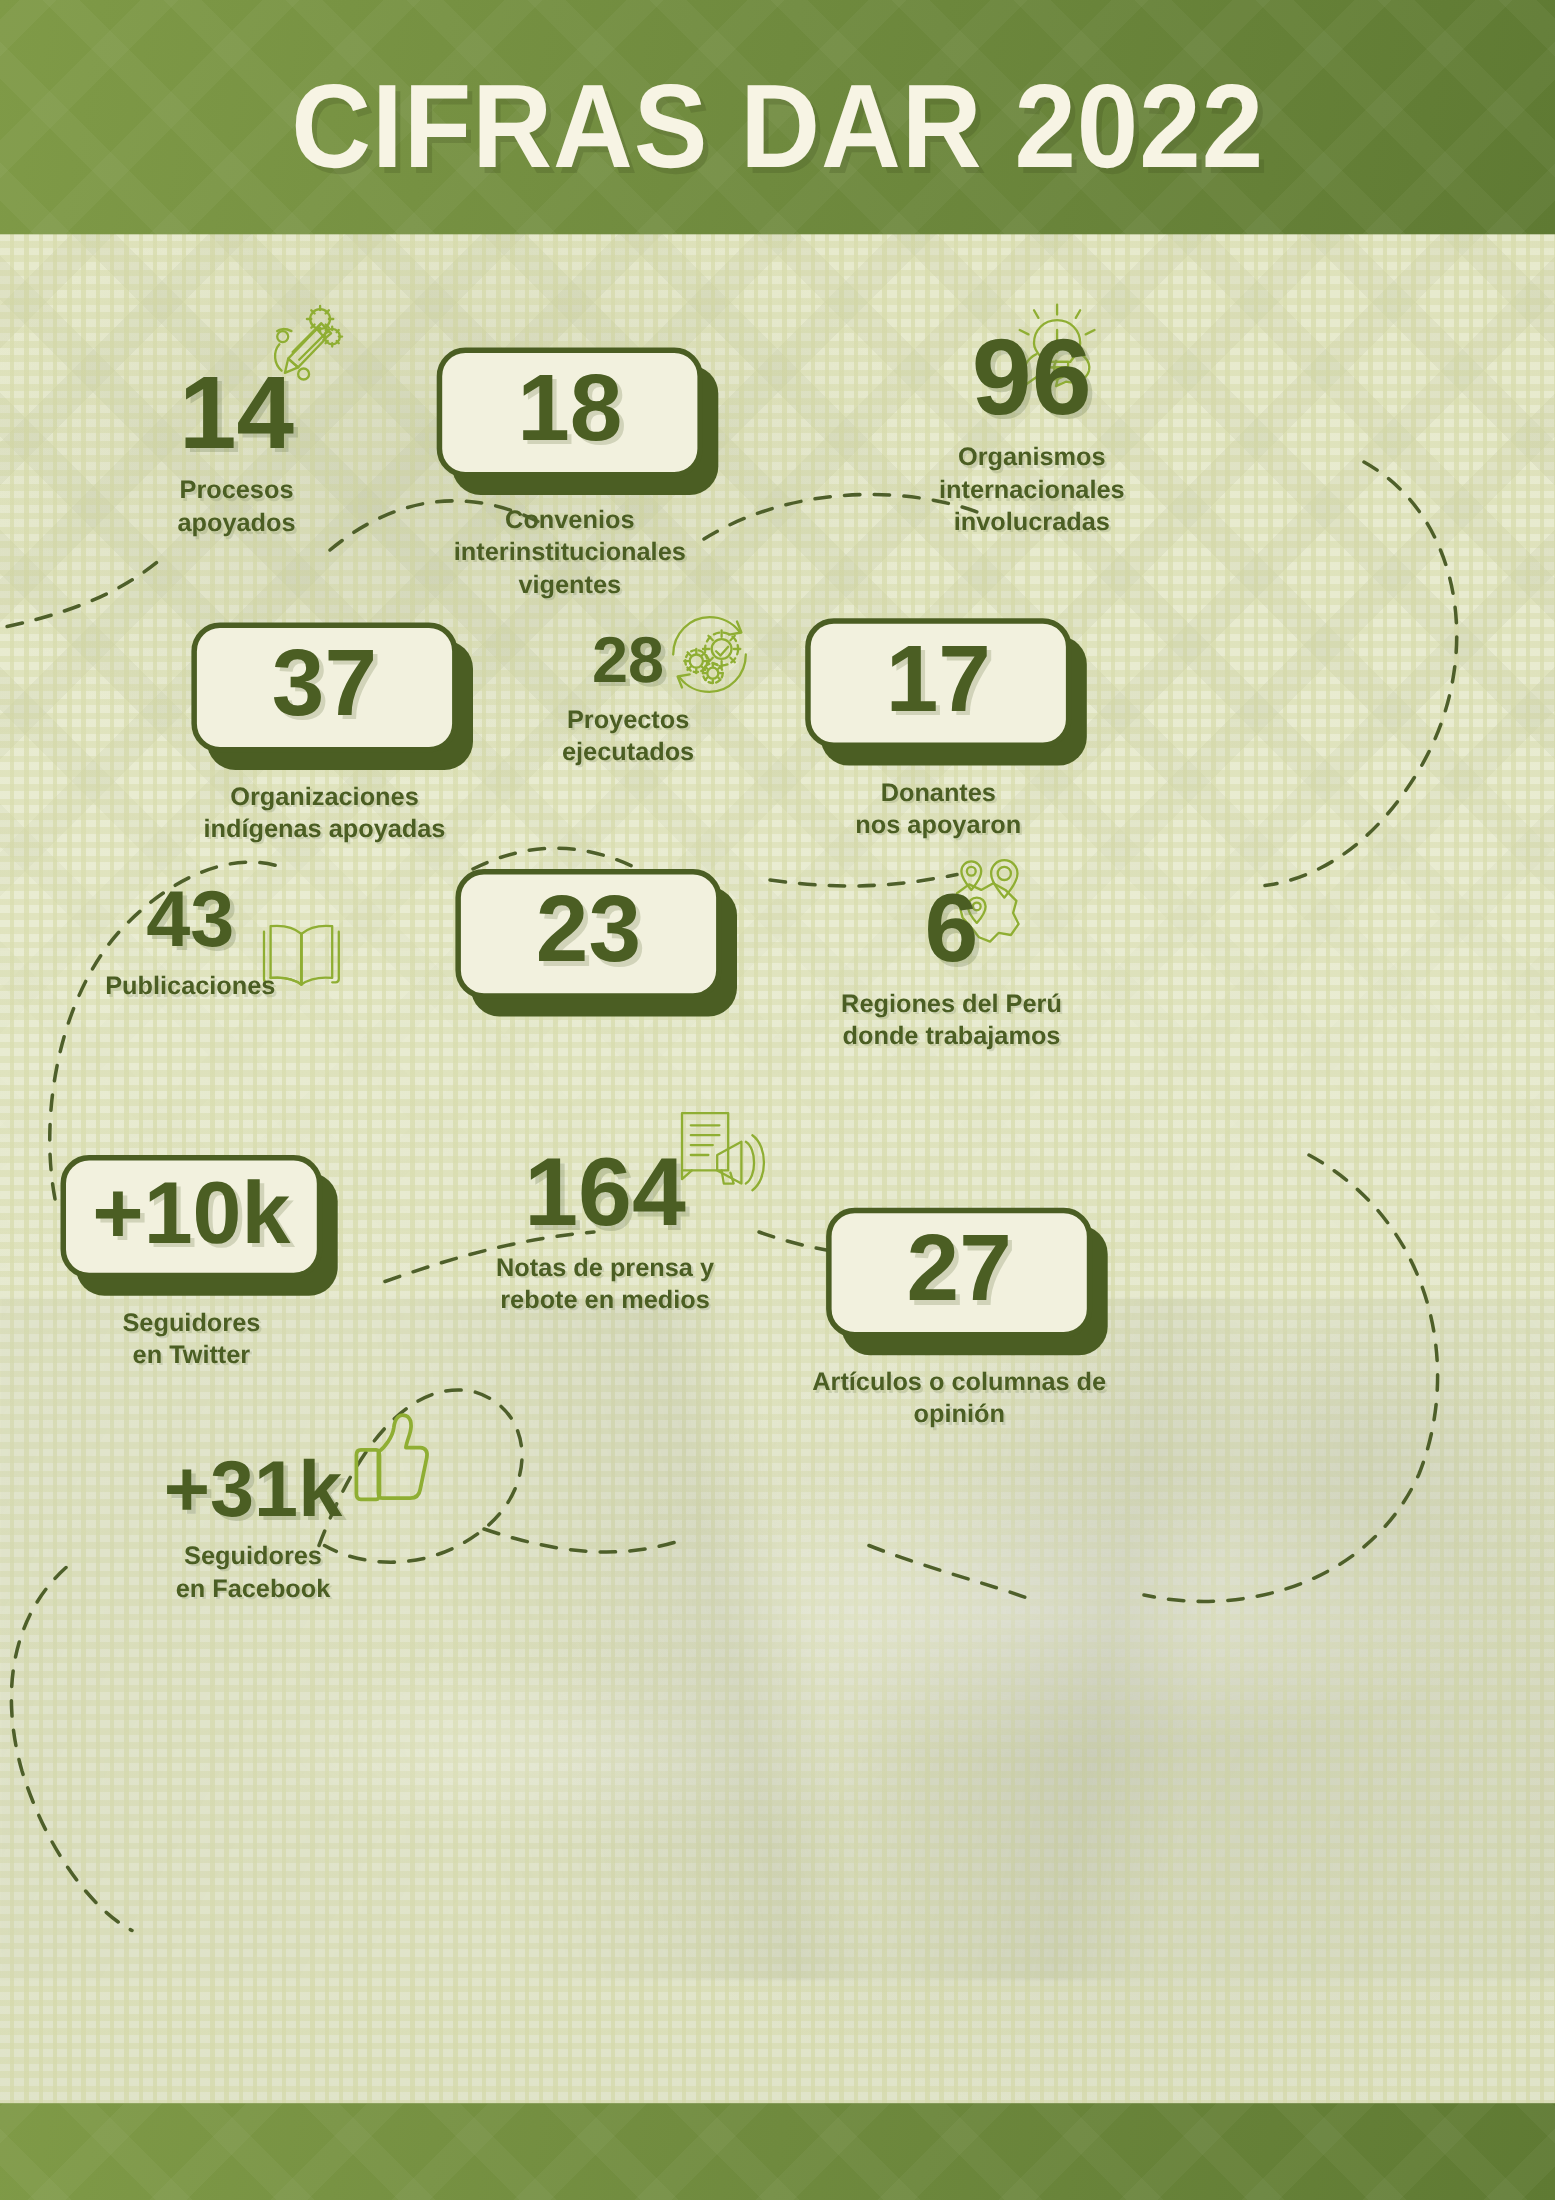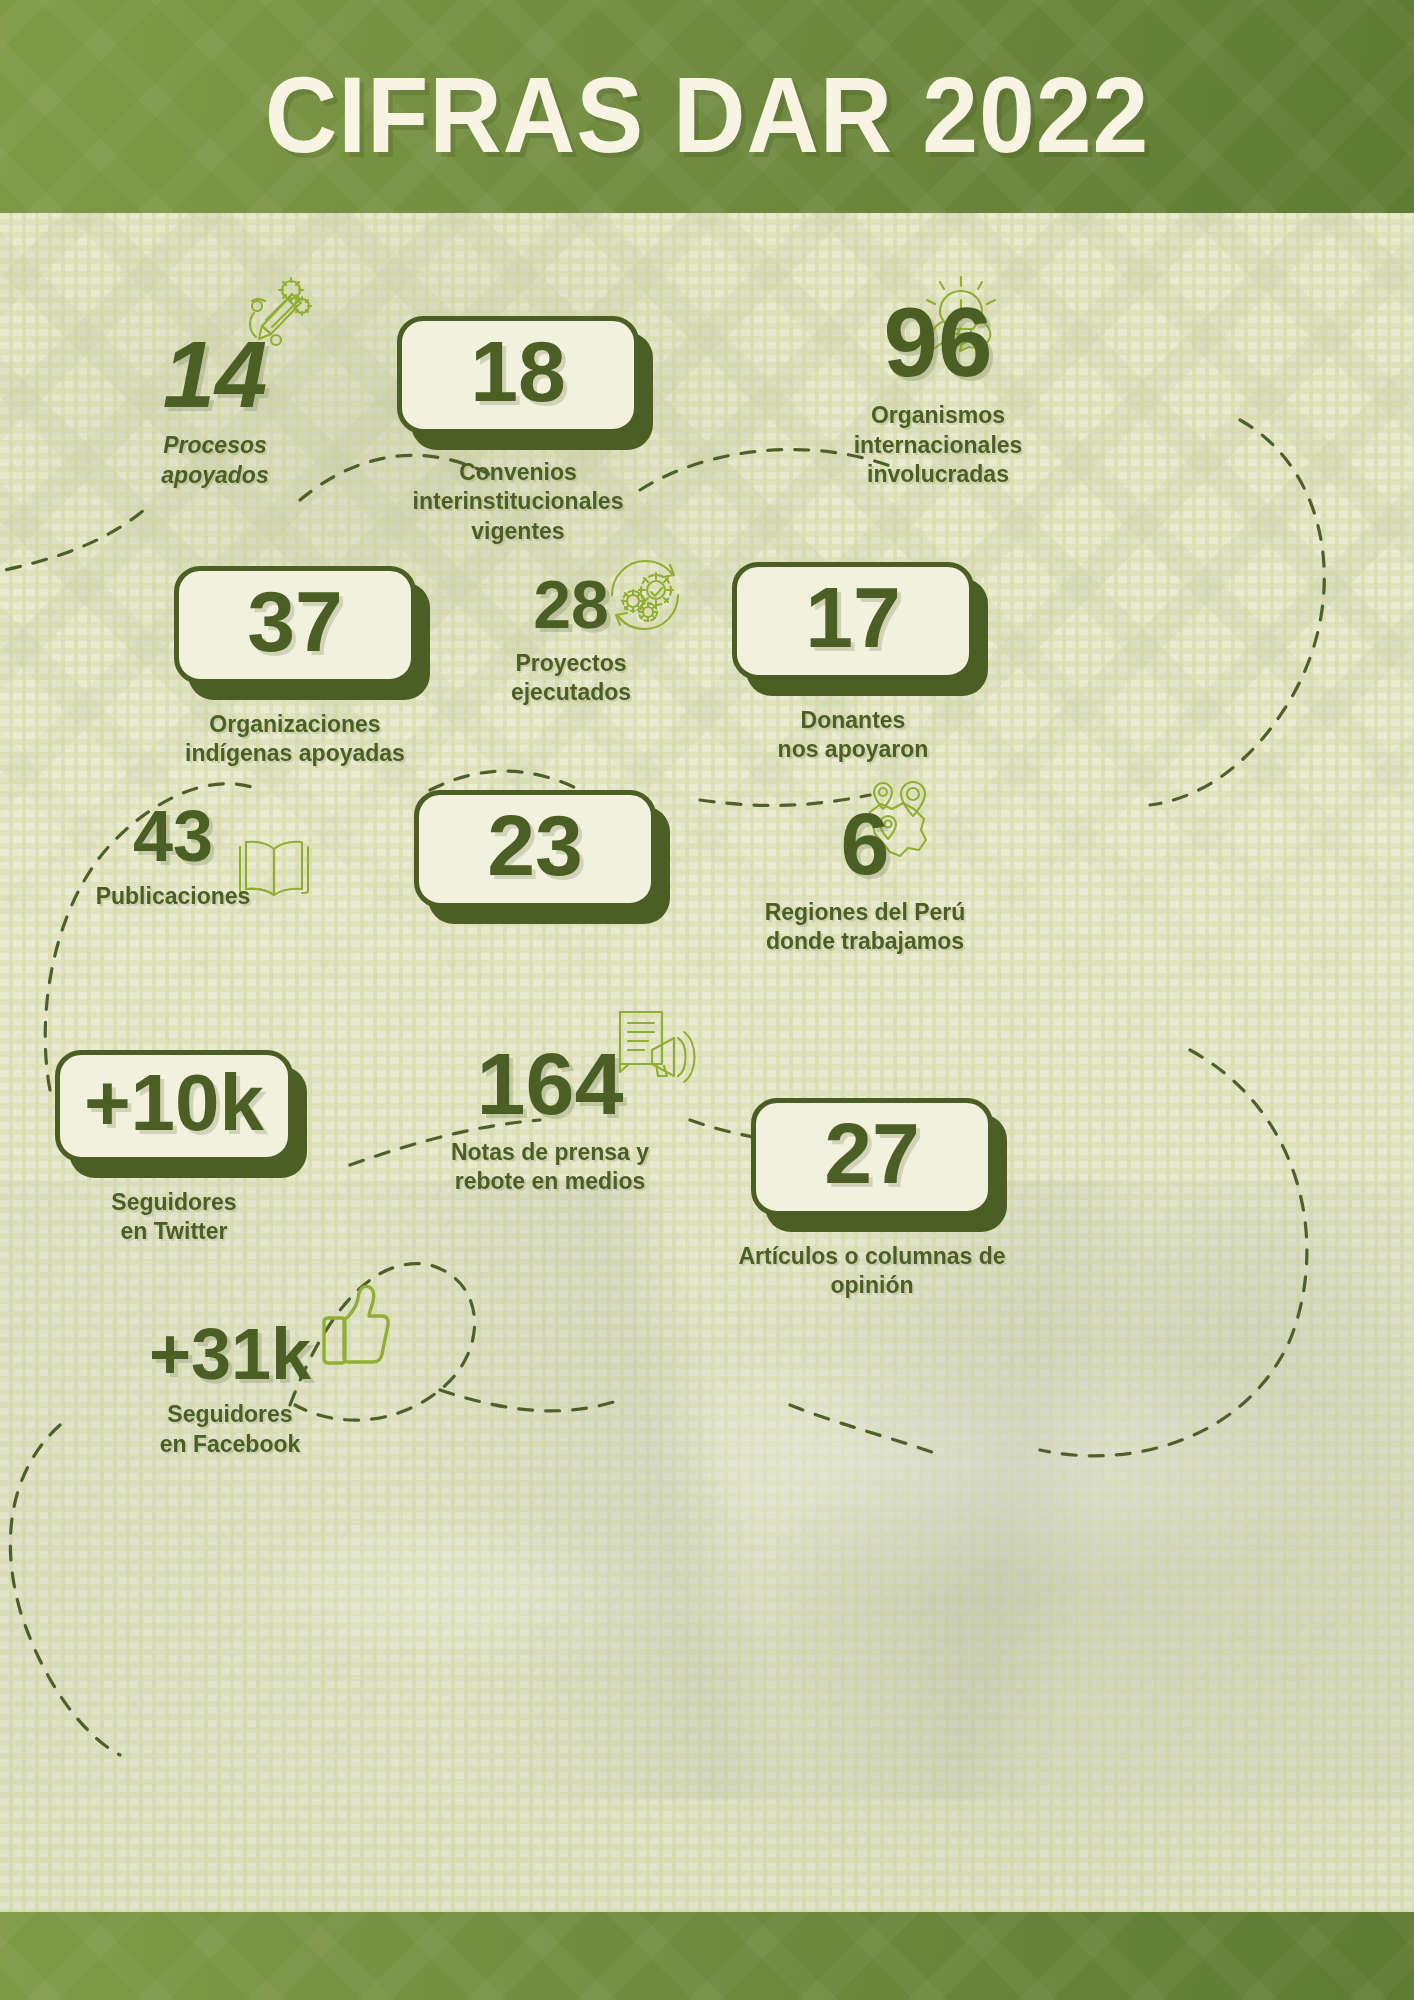--- a/index.html
+++ b/index.html
@@ -300,21 +300,21 @@
 
   <div class="icon" style="left:320px; top:1278px;">
     <svg width="72" height="92" viewBox="0 0 72 92">
       <g class="ico-stroke" style="stroke-width:3.4">
         <path d="M24 42 C 30 38 37 28 38 20 C 39 10 44 7 49 9 C 54 11 55 18 52 27 C 50 33 49 36 49 38 L62 38 C 67 38 69 42 68 47 L62 76 C 61 82 58 84 53 84 L28 84 C 25 84 24 82 24 79 Z"></path>
         <path d="M22 40 L8 40 C 5 40 4 42 4 45 L4 80 C 4 83 5 85 8 85 L22 85 C 24 85 25 83 25 80 L25 45 C 25 42 24 40 22 40 Z"></path>
       </g>
     </svg>
   </div>
 
-  <div class="stat center" style="left:90px; top:330px; width:250px;font-style:italic;">
+  <div class="stat center" style="left:90px; top:330px; width:250px;">
     <div class="num" style="font-size:94px;">14</div>
     <div class="label">Procesos
 apoyados</div>
   </div>
 
   <div class="stat center" style="left:368px; top:316px; width:300px;">
     <div class="boxwrap">
       <div class="box">
         <span class="num" style="font-size:86px;">18</span>
       </div>
@@ -335,21 +335,21 @@
     <div class="boxwrap">
       <div class="box">
         <span class="num" style="font-size:86px;">37</span>
       </div>
     </div>
     <div class="label" style="margin-top:26px;">Organizaciones
 indígenas apoyadas</div>
   </div>
 
   <div class="stat center" style="left:448px; top:572px; width:246px;">
-    <div class="num" style="font-size:68px;">28</div>
+    <div class="num" style="font-size:59px;">28</div>
     <div class="label">Proyectos
 ejecutados</div>
   </div>
 
   <div class="stat center" style="left:718px; top:562px; width:270px;">
     <div class="boxwrap">
       <div class="box">
         <span class="num" style="font-size:86px;">17</span>
       </div>
     </div>

